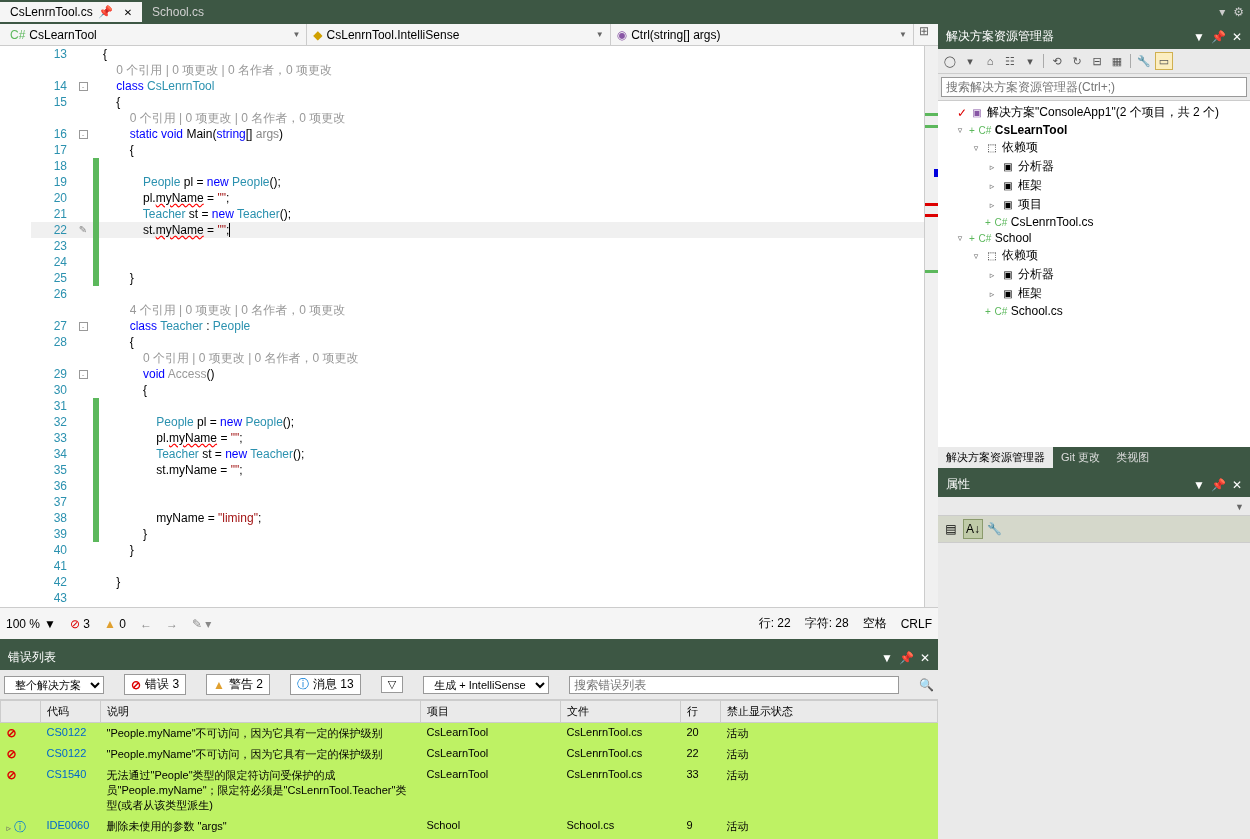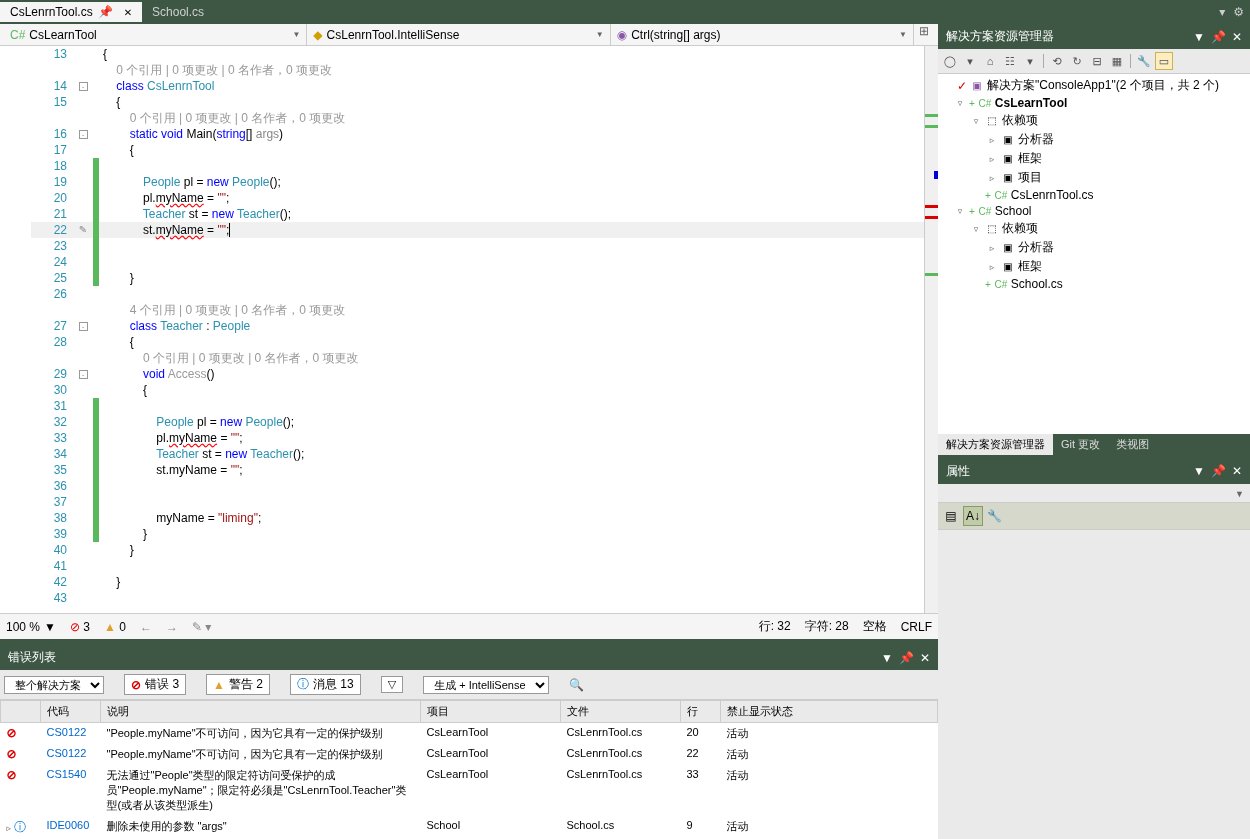--- a/index.html
+++ b/index.html
@@ -41,35 +41,35 @@
 .line.current { background: #f0f0f0; }
 .cursor { border-left: 1px solid #000; }
 .scroll-mini { width: 14px; background: #f0f0f0; border-left: 1px solid #ccc; position: relative; }
 .mini-mark { position: absolute; width: 100%; height: 3px; }
 .mini-mark.green { background: #5cb85c; }
 .mini-mark.red { background: #d00; }
 .mini-mark.blue { background: #00d; right:0; width:4px; height:8px; }
 .pencil { color: #888; font-size: 10px; }
 
 
-.editor-status { display: flex; background: #f5f5f5; border-top: 1px solid #ccc; height: 26px; align-items: center; padding: 8px 6px; gap: 14px; font-size: 11px; }
+.editor-status { display: flex; background: #f5f5f5; border-top: 1px solid #ccc; height: 32px; align-items: center; padding: 8px 6px; gap: 14px; font-size: 11px; }
 .zoom { display: flex; align-items: center; gap: 4px; }
 .err-ico { color: #d00; }
 .warn-ico { color: #e0a030; }
 .flex-spacer { flex: 1; }
 
 
 .error-panel { background: #eaeaea; border-top: 2px solid #3d5744; }
 .error-title { background: #3d5744; color: #fff; padding: 4px 8px; display: flex; align-items: center; }
 .error-title .ctl { margin-left: auto; display:flex; gap:6px; font-size:10px; }
 .error-toolbar { display: flex; padding: 4px; gap: 20px; align-items: center; background: #eaeaea; border-bottom: 1px solid #ccc; }
 .error-toolbar select, .error-toolbar .btn { background: #fff; border: 1px solid #999; padding: 1px 6px; font-size: 11px; }
 .error-toolbar .btn { display: flex; align-items: center; gap: 4px; }
 .error-toolbar input { flex:1; border:1px solid #999; padding:1px 4px; }
-.error-table { width: 100%; border-collapse: collapse; background: #ffffff; }
+.error-table { width: 100%; border-collapse: collapse; background: #bef264; }
 .error-table th { background: #eaeaea; text-align: left; padding: 3px 6px; font-weight: normal; border: 1px solid #ccc; font-size: 11px; }
 .error-table td { padding: 3px 6px; border-bottom: 0; vertical-align: top; font-size: 11px; }
 .error-table .code-col { color: #0066cc; }
 .er { color: #d00; font-weight: bold; }
 .info-i { color: #0078d4; }
 
 
 .panel-title { background: #3d5744; color: #fff; padding: 4px 8px; display: flex; align-items: center; font-size: 12px; }
 .panel-title .ctl { margin-left: auto; display: flex; gap: 6px; font-size: 10px; }
 .sln-toolbar { display: flex; padding: 3px; gap: 2px; border-bottom: 1px solid #ccc; background:#eaeaea; }
@@ -155,21 +155,21 @@
       <span class="zoom">
           <span>100 %</span> 
           <span>▼</span>
         </span>
       <span><span class="err-ico">⊘</span> <span>3</span></span>
       <span><span class="warn-ico">▲</span> <span>0</span></span>
       <span style="color:#888">←</span>
       <span style="color:#888">→</span>
       <span style="color:#888">✎ ▾</span>
       <span class="flex-spacer"></span>
-      <span>行: 32</span>
+      <span>行: 22</span>
       <span>字符: 28</span>
       <span>空格</span>
       <span>CRLF</span>
     </div>
 
     <div class="split-h"></div>
 
     <div class="error-panel">
       <div class="error-title">
         <span>错误列表</span>
@@ -188,20 +188,21 @@
         <div class="btn">
             <span class="warn-ico">▲</span>
             <span>警告 2</span>
           </div>
         <div class="btn">
             <span class="info-i">ⓘ</span>
             <span>消息 13</span>
           </div>
         <div class="btn">▽</div>
         <select><option>生成 + IntelliSense</option></select>
+        <input placeholder="搜索错误列表" style="">
         <span style="color:#666">🔍</span>
       </div>
       <table class="error-table">
         <thead>
             <tr id="err-head">
               <th></th>
               <th>代码</th>
               <th>说明</th>
               <th>项目</th>
               <th>文件</th>
@@ -268,20 +269,23 @@
       <div class="tb">▾</div>
       <div class="sep"></div>
       <div class="tb">⟲</div>
       <div class="tb">↻</div>
       <div class="tb">⊟</div>
       <div class="tb">▦</div>
       <div class="sep"></div>
       <div class="tb">🔧</div>
       <div class="tb active">▭</div>
     </div>
+    <div class="sln-search">
+      <input placeholder="搜索解决方案资源管理器(Ctrl+;)" style="">
+    </div>
     <div class="tree">
       <div class="node">
         <span class="exp"></span>
           <span style="color:#d00">✓</span>
           <span class="ico ic-sln">▣</span>
         <span>解决方案"ConsoleApp1"(2 个项目，共 2 个)</span>
       </div>
       <div id="tree-body">
           <div class="node ind1">
             <span class="exp">▿</span>

